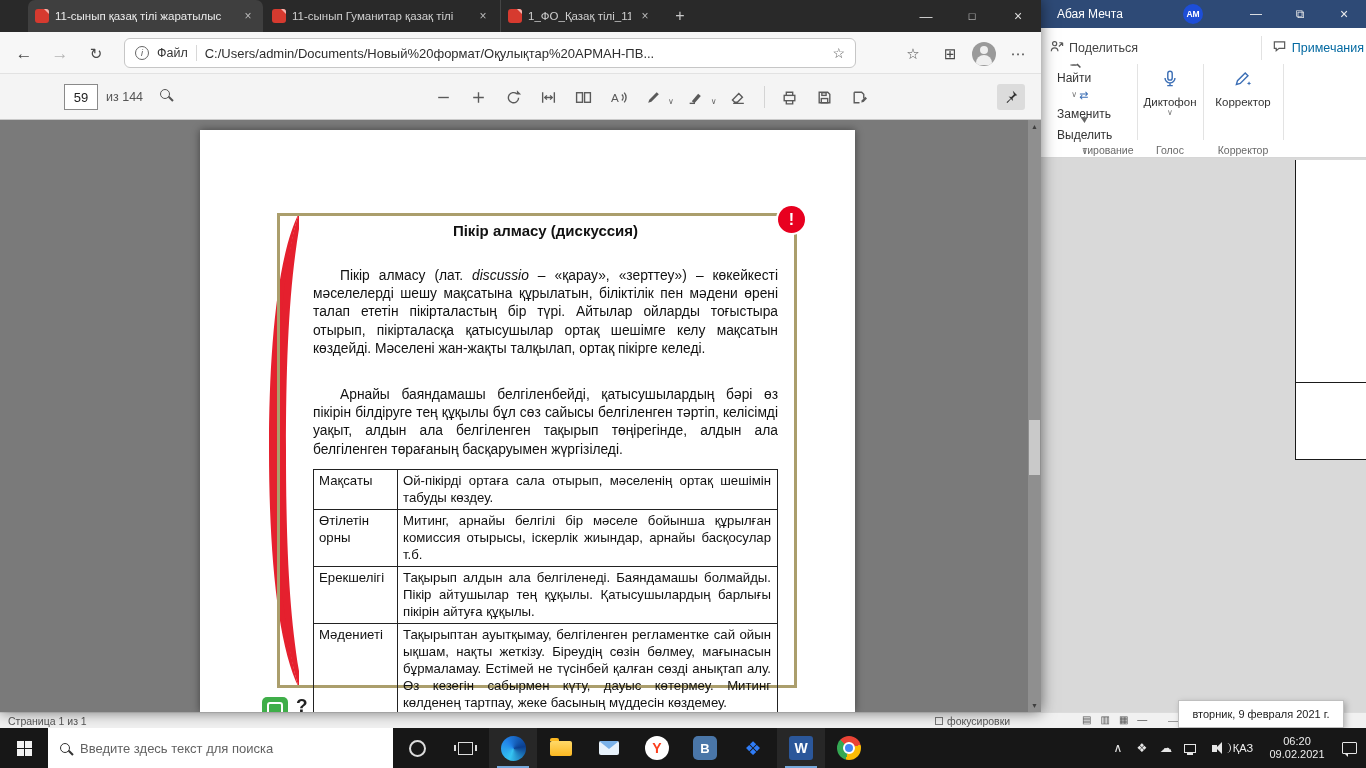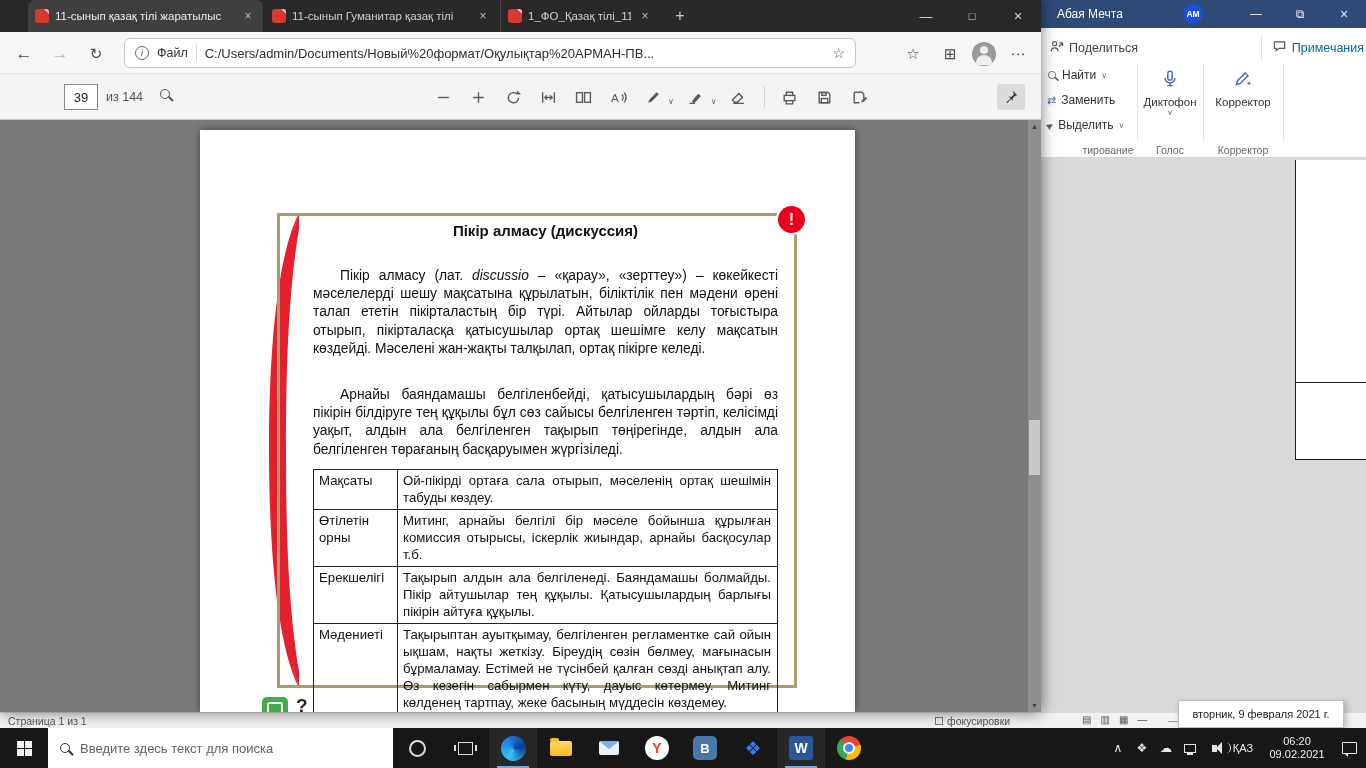--- a/index.html
+++ b/index.html
@@ -13,21 +13,21 @@
   .word-user { position:absolute; left:16px; top:7px; font-size:12px; }
   .word-avatar { position:absolute; left:96px; top:4px; width:20px; height:20px; border-radius:50%; background:#1d4ed8;
                  font-size:8.5px; font-weight:bold; display:flex; align-items:center; justify-content:center;margin-left:46px; }
   .wbtn { position:absolute; top:0; width:44px; height:28px; display:flex; align-items:center; justify-content:center; font-size:12px; color:#eee; }
   .wbtn.b1 { right:88px; } .wbtn.b2 { right:44px; } .wbtn.b3 { right:0; font-size:14px; }
 
   .word-ribbon { position:absolute; left:0; top:28px; width:100%; height:130px; background:#fff; border-bottom:1px solid #d6d6d6; }
   .rb-share { position:absolute; left:8px; top:8px; height:24px; display:flex; align-items:center; gap:5px; font-size:12.5px; color:#444; }
   .rb-comments { position:absolute; right:2px; top:8px; height:24px; display:flex; align-items:center; gap:5px; font-size:12.5px; color:#0369a1;
                  border-left:1px solid #e2e2e2; padding-left:10px; }
-  .rb-small { position:absolute; left:6px; height:22px; display:flex; align-items:center; gap:5px; font-size:12px; color:#333; }
+  .rb-small { position:absolute; left:16px; height:22px; display:flex; align-items:center; gap:5px; font-size:12px; color:#333;flex-direction:column; }
   .rs1 { top:36px; } .rs2 { top:61px; } .rs3 { top:86px; }
   .rb-caret { font-size:8px; color:#777; }
   .vsep { position:absolute; top:36px; width:1px; height:76px; background:#e3e3e3; }
   .vs1 { left:96px; } .vs2 { left:162px; } .vs3 { left:242px; }
   .rb-big { position:absolute; top:34px; height:82px; display:flex; flex-direction:column; align-items:center; font-size:11.5px; color:#333; }
   .rb-dictate { left:100px; width:58px; } .rb-editor { left:166px; width:72px; }
   .rb-big .bigicon { height:34px; display:flex; align-items:center; }
   .grp-label { position:absolute; top:116px; height:14px; font-size:10.5px; color:#696969; text-align:center; }
   .gl1 { left:0; width:92px;margin-left:21px; } .gl2 { left:100px; width:58px; } .gl3 { left:164px; width:76px; }
 
@@ -306,21 +306,21 @@
       </div>
       <div class="erow">
         <span class="eico">☆</span>
         <span class="eico">⊞</span>
         <span class="eav"></span>
         <span class="eico">⋯</span>
       </div>
     </div>
 
     <div class="pdftb">
-      <div class="pagebox">39</div>
+      <div class="pagebox">59</div>
       <span class="ofpages">из 144</span>
       <span class="mag searchpos"></span>
 
       <div class="tbgroup">
         <span class="tbi">
             <svg viewBox="0 0 16 16">
               <path d="M3 8h10" class="st"></path>
             </svg>
           </span>
         <span class="tbi">

